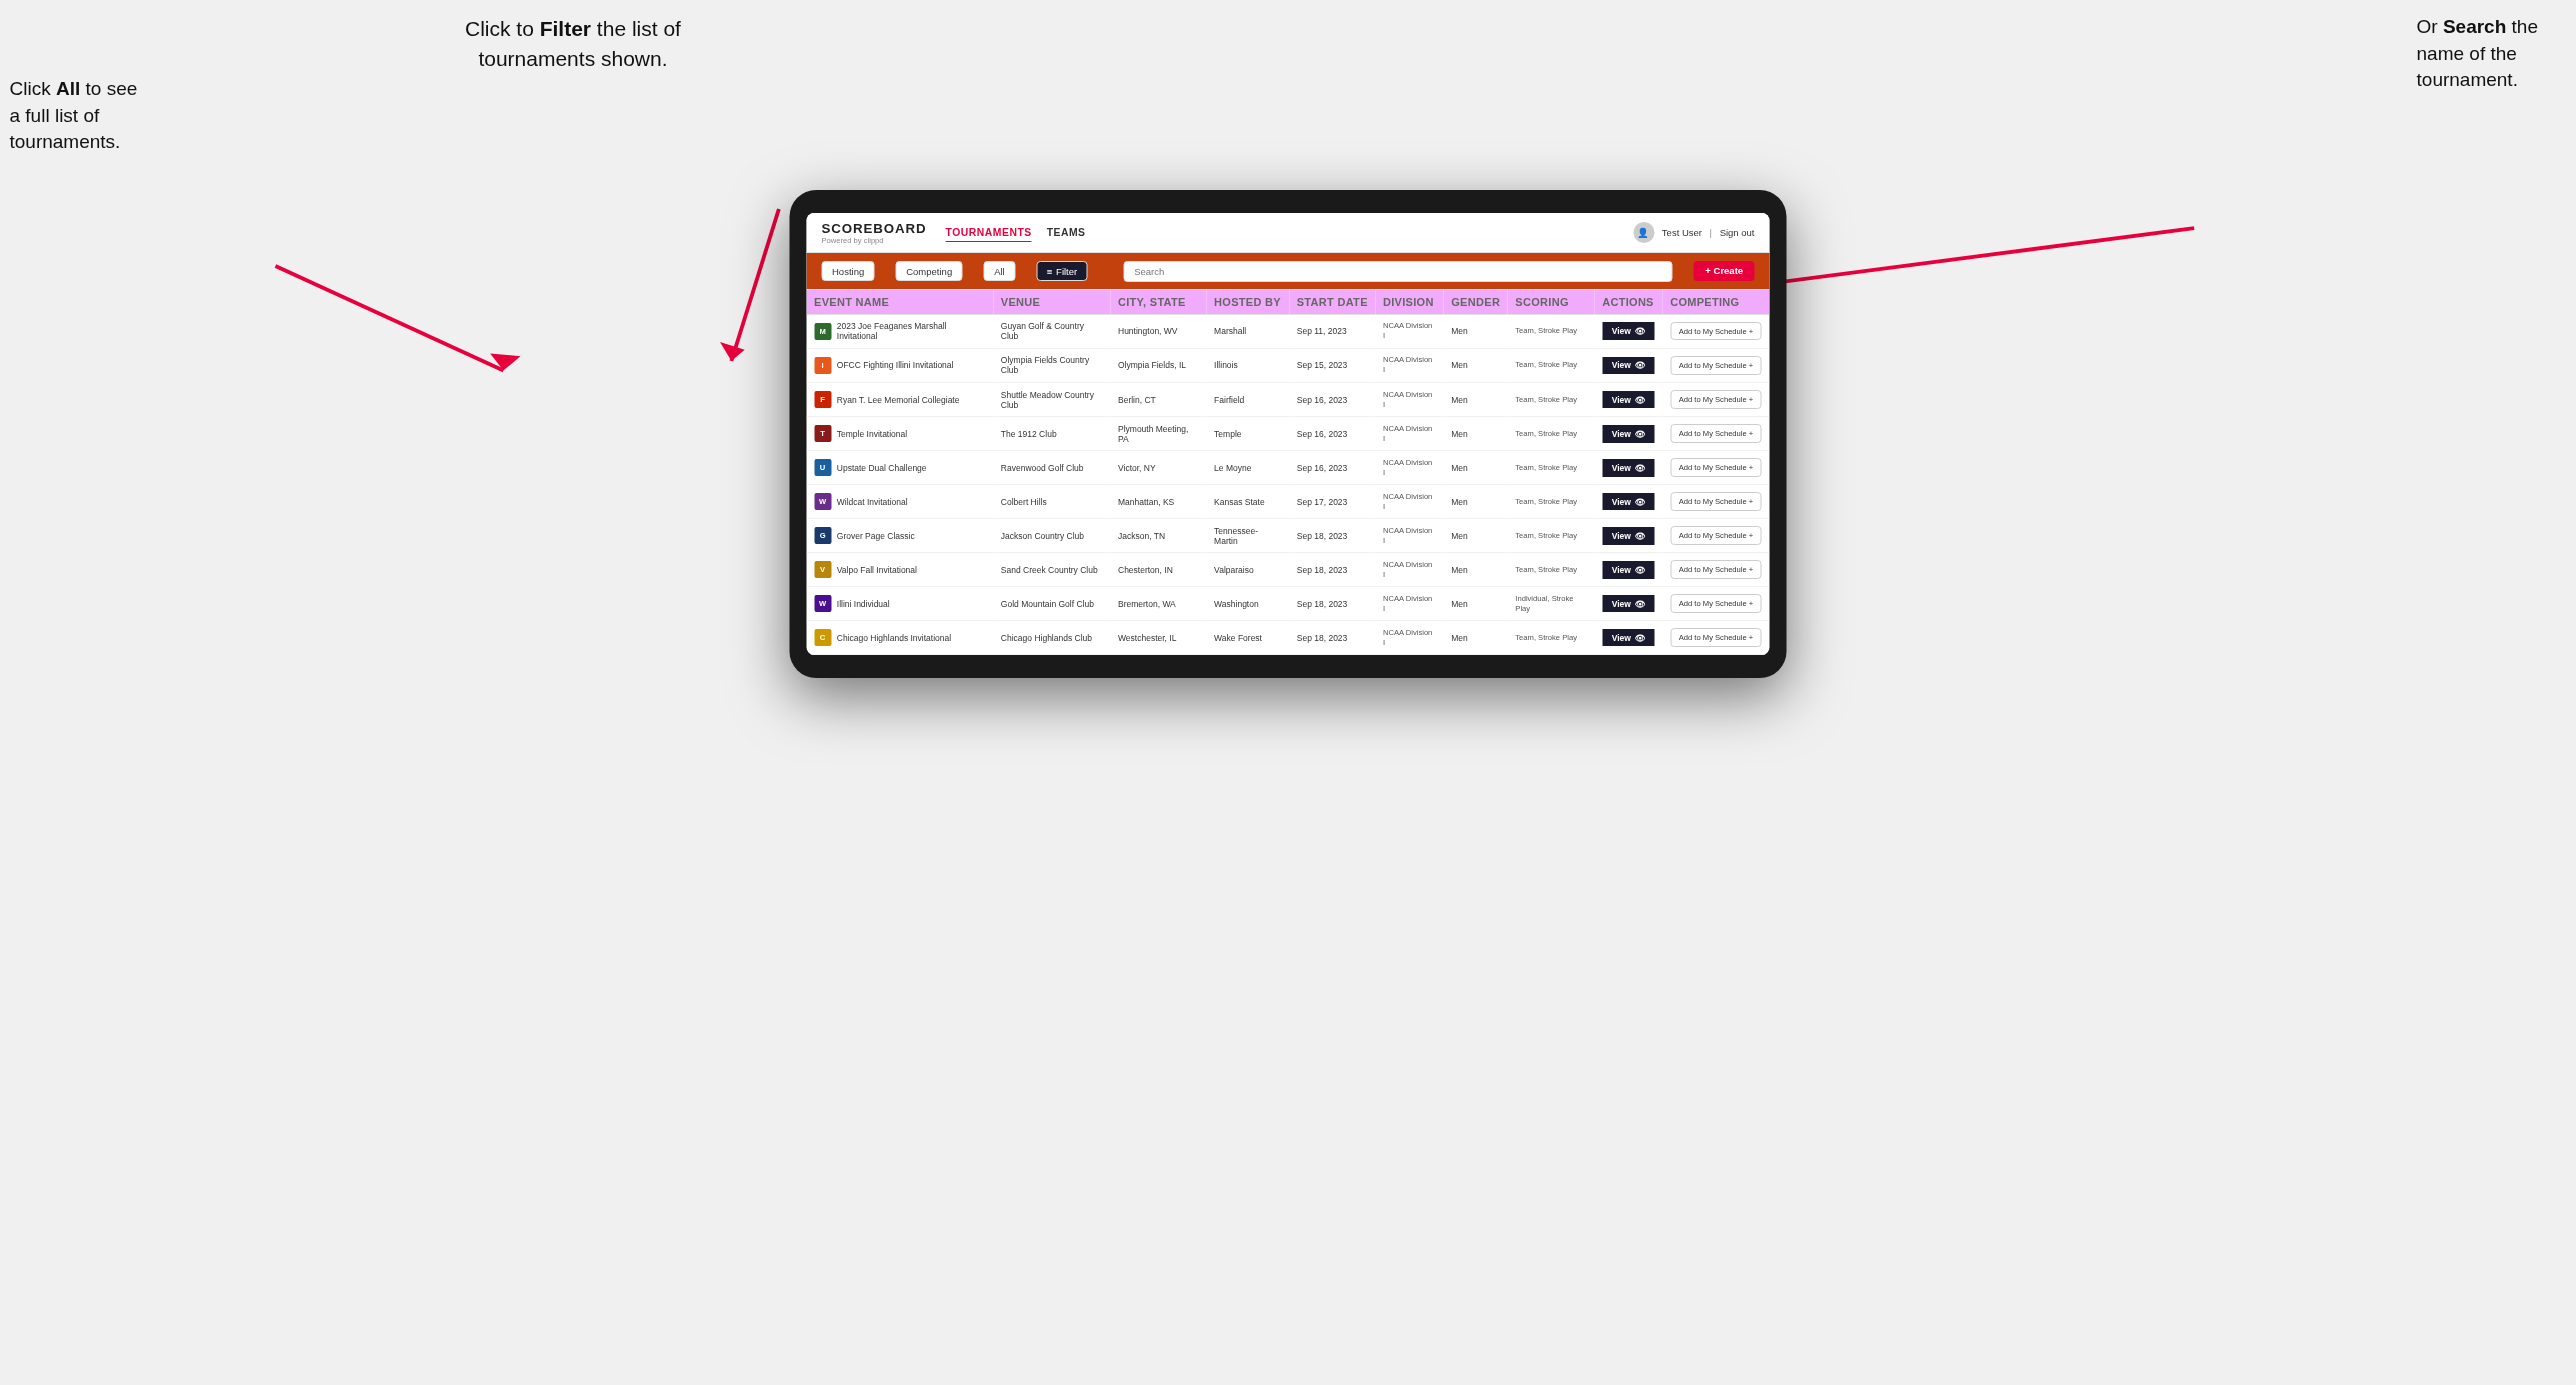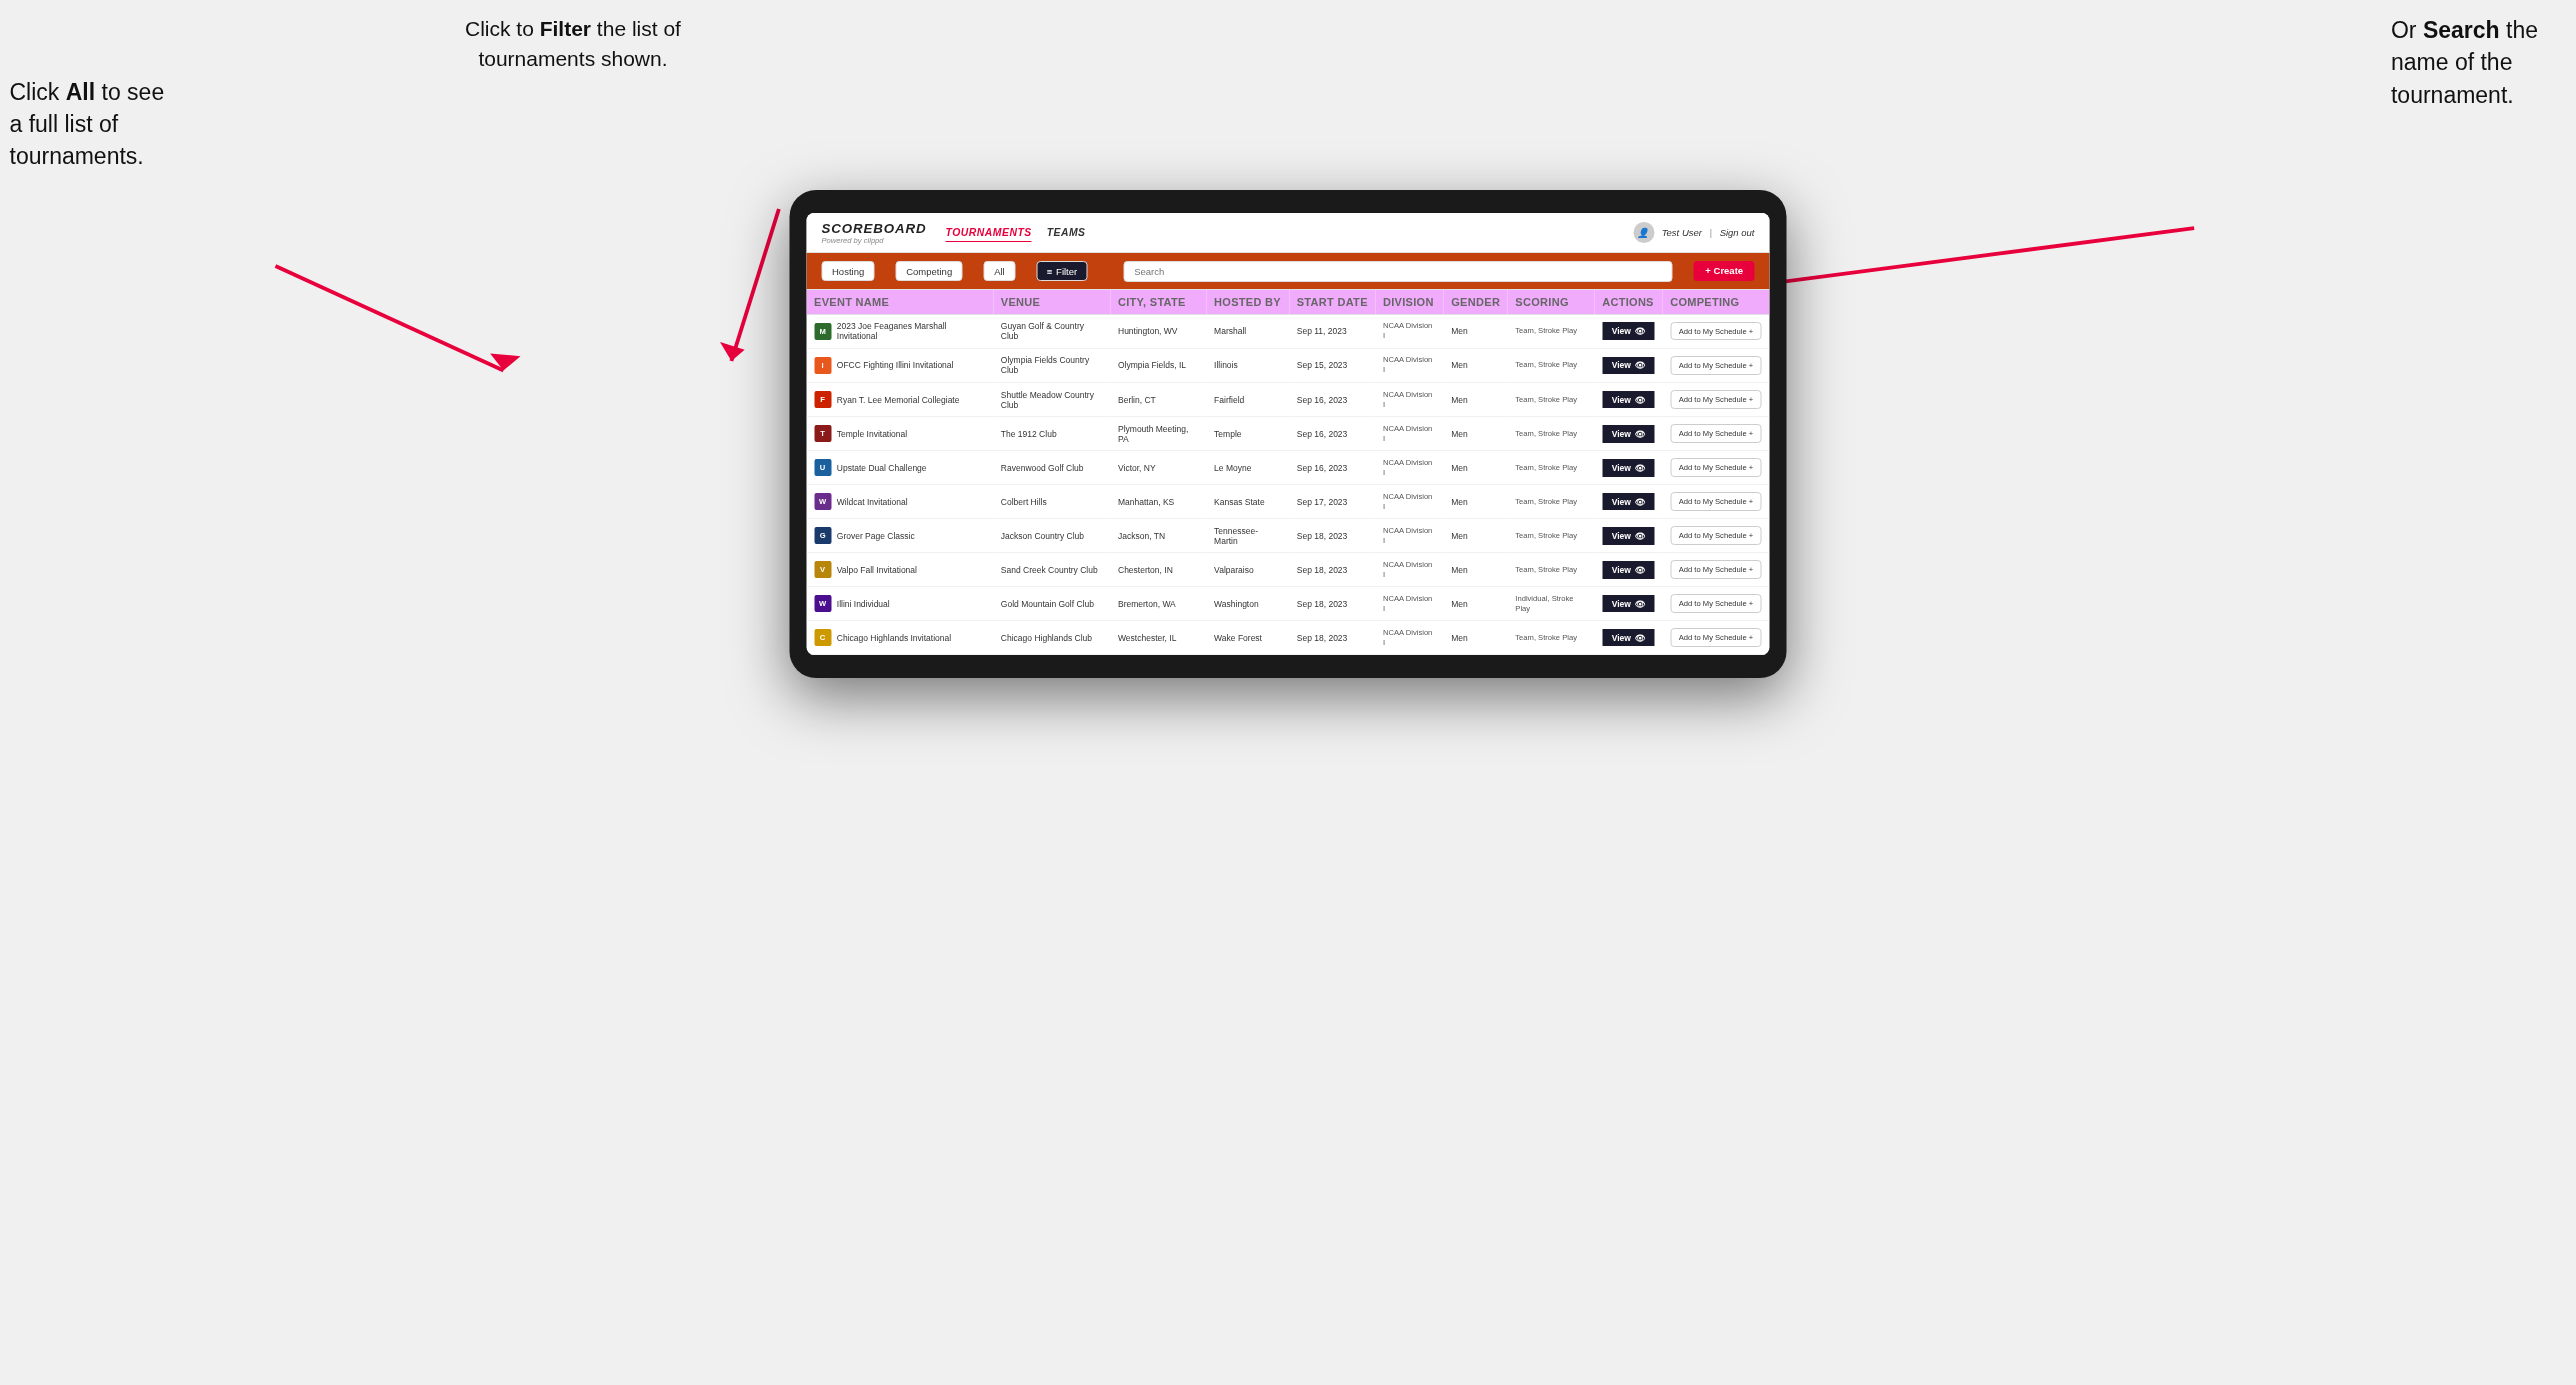--- a/index.html
+++ b/index.html
@@ -7,21 +7,21 @@
       background: #f0f0f0;
       font-family: -apple-system, BlinkMacSystemFont, 'Segoe UI', Arial, sans-serif;
       min-height: 100vh;
       position: relative;
       overflow-x: hidden;
     }
 
     
     .annotation {
       position: absolute;
-      font-size: 23px;
+      font-size: 19px;
       line-height: 1.4;
       color: #111;
       max-width: 209px;
     }
     .annotation b { font-weight: 900; }
     .annotation-top-center {
       top: 19px;
       left: 50%;
       transform: translateX(-76px);
       text-align: center;
@@ -58,21 +58,20 @@
       width: 100%;
     }
 
     
     .app-header {
       display: flex;
       align-items: center;
       padding: 7.6px 15px;
       border-bottom: 0.9px solid #e0e0e0;
       background: #fff;
-      font-style: italic;
     }
     .logo-area {
       display: flex;
       flex-direction: column;
       margin-right: 19px;
     }
     .logo-text {
       font-size: 13.3px;
       font-weight: 900;
       letter-spacing: 0.9px;

